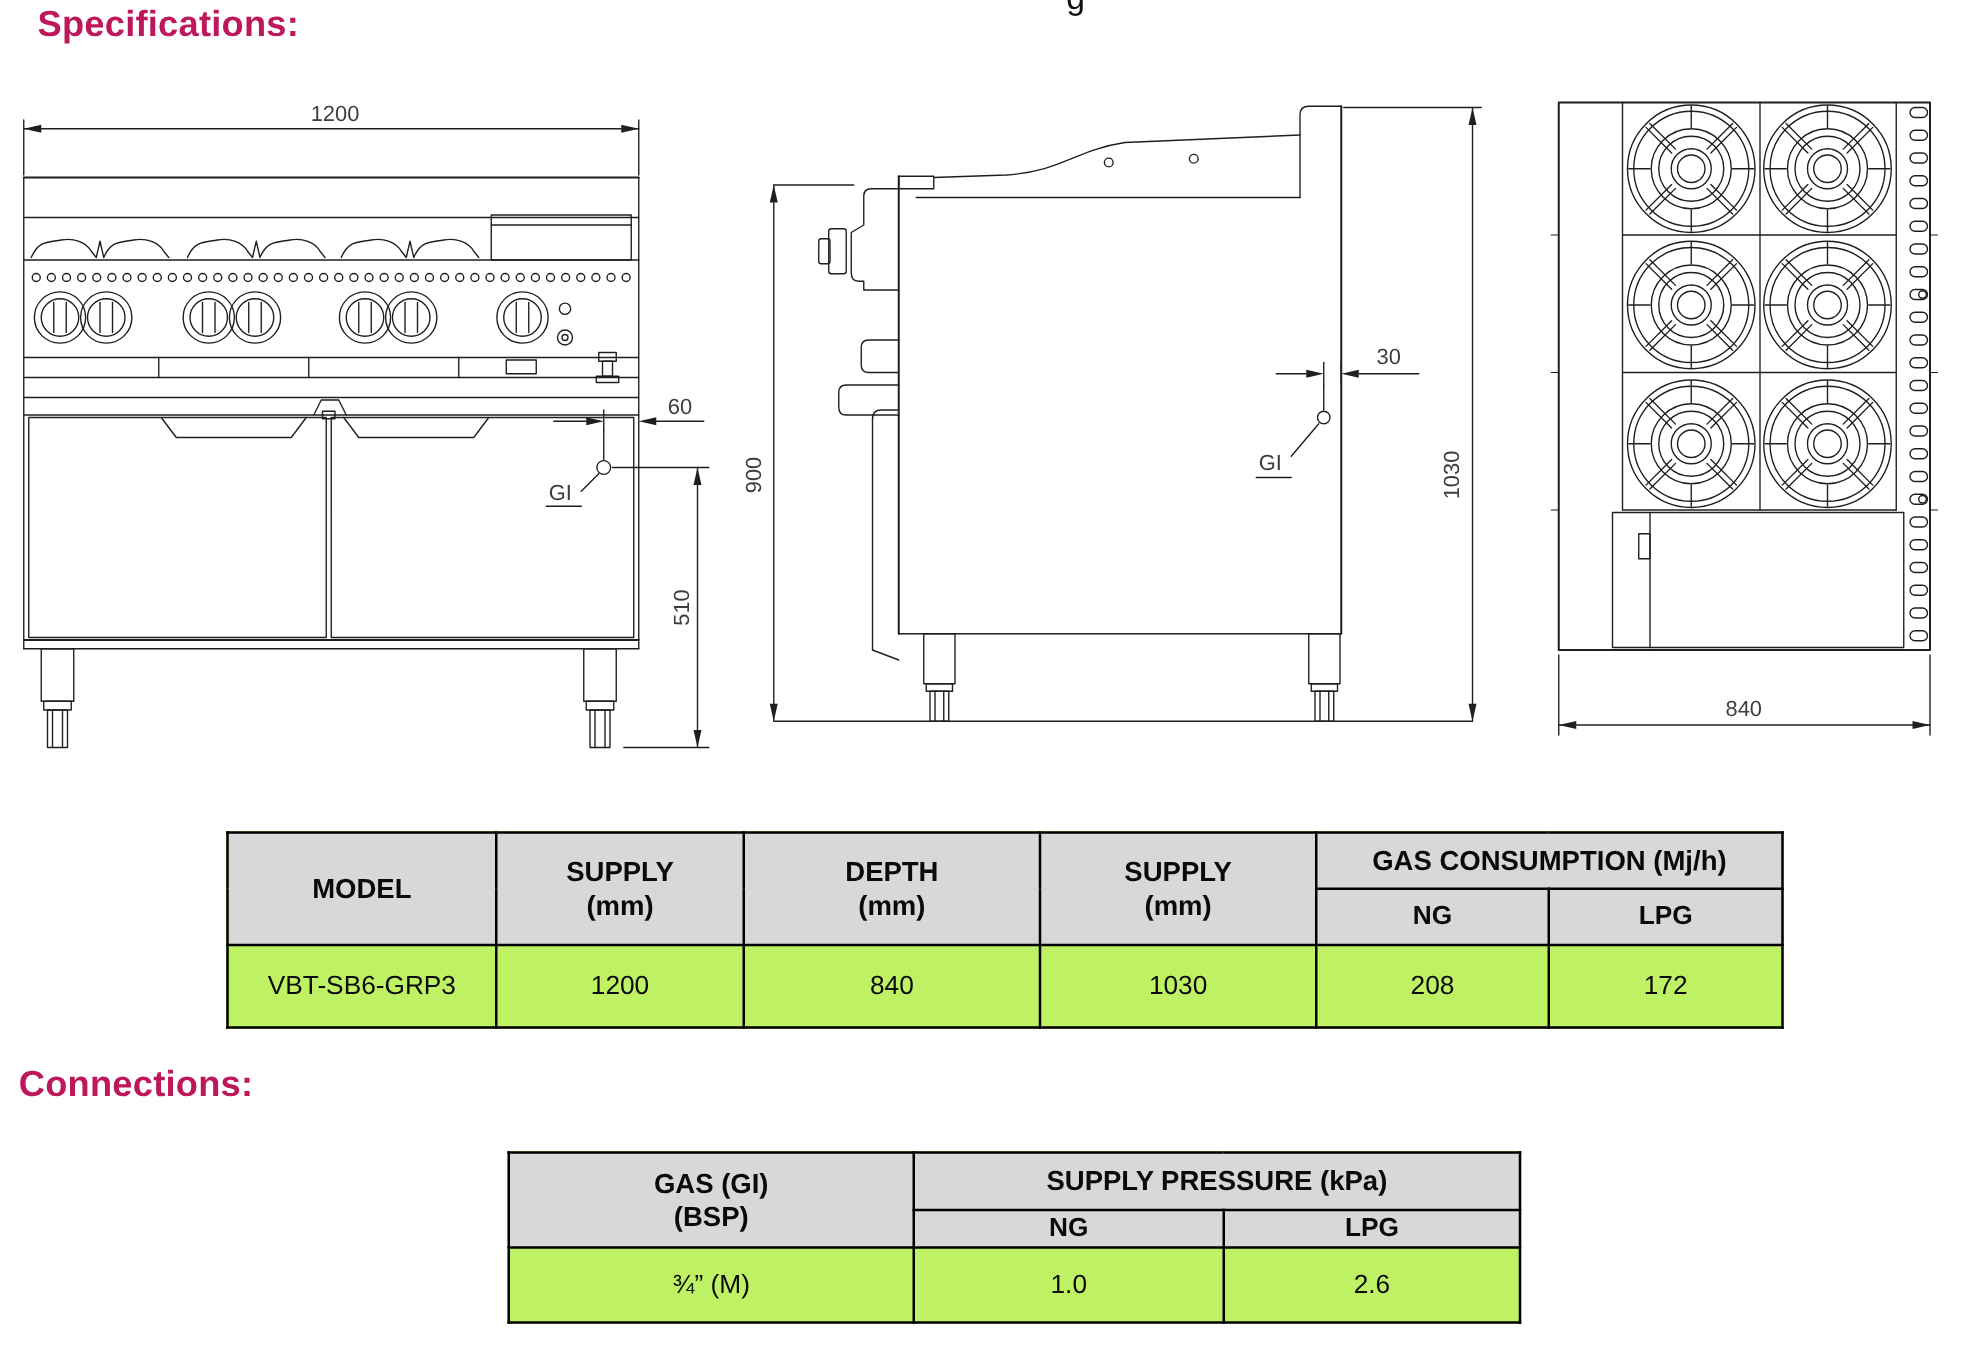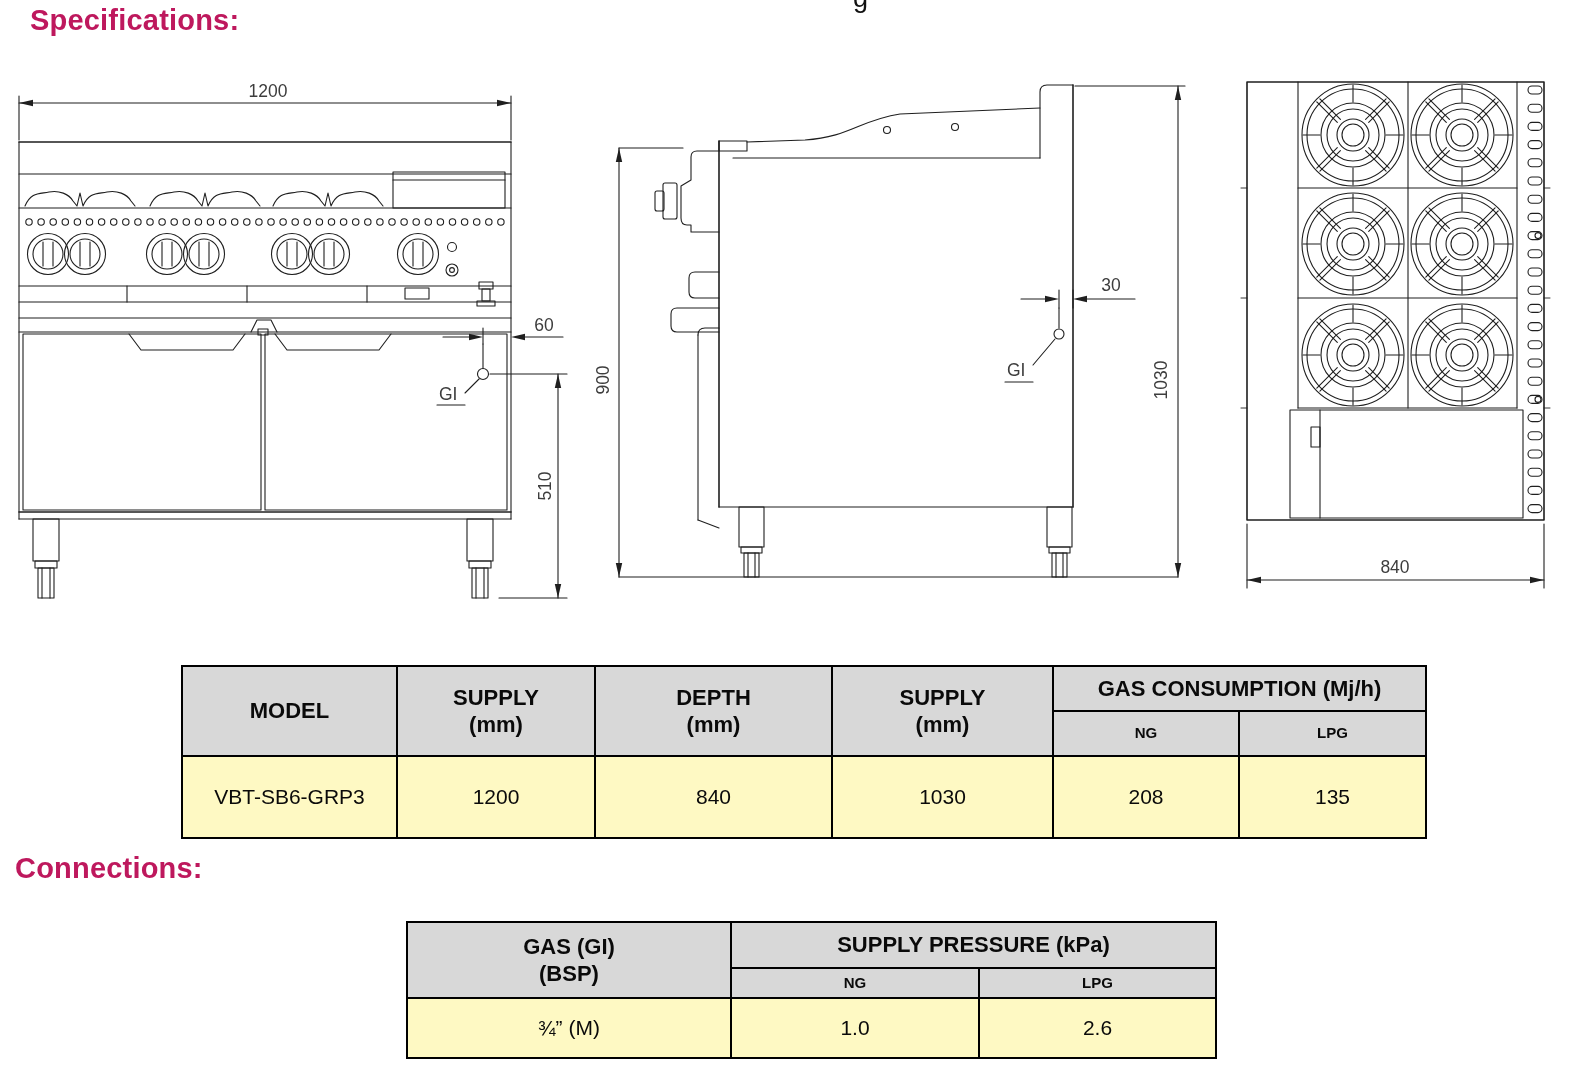--- a/index.html
+++ b/index.html
@@ -7,25 +7,25 @@
         font-family:"Liberation Sans",sans-serif;color:#000;}
   .heading{position:absolute;font-size:29px;font-weight:bold;color:#be185d;letter-spacing:0.2px;}
   .clipped-g{position:absolute;left:853px;top:-17px;font-size:27px;color:#111;}
   
   .draw line,.draw path,.draw rect,.draw circle,.draw polyline{stroke:#1f1f1f;fill:none;stroke-width:1.1;stroke-linecap:round;stroke-linejoin:round;}
   .draw polygon{fill:#1f1f1f;stroke:none;}
   .draw text{fill:#3d3d3d;stroke:none;font-family:"Liberation Sans",sans-serif;font-size:17.5px;}
   .draw .thick{stroke-width:1.6;}
   .draw .thin{stroke-width:0.9;}
   
-  table.spec{position:absolute;border-collapse:collapse;table-layout:fixed;background:#fef9c3;}
+  table.spec{position:absolute;border-collapse:collapse;table-layout:fixed;background:#bef264;}
   table.spec td,table.spec th{border:2px solid #000;text-align:center;vertical-align:middle;padding:0;}
   table.spec th{background:#d8d8d8;font-weight:bold;font-size:22px;line-height:1.25;color:#0a0a0a;}
   table.spec td{font-size:21px;font-weight:normal;color:#0a0a0a;}
-  table.spec .sub{font-size:15px;}
+  table.spec .sub{font-size:21px;}
 </style>
 </head>
 <body>
 
 <div class="page">
 
   <span class="clipped-g">g</span>
 
   <div class="heading" style="left:30px;top:4px;">Specifications:</div>
 
@@ -468,27 +468,27 @@
       <th rowspan="2">
         <span style="display:block">SUPPLY</span>
         <span style="display:block">(mm)</span>
       </th>
       <th colspan="2"><span>GAS CONSUMPTION (Mj/h)</span></th>
     </tr>
     <tr style="height:45px;">
       <th class="sub"><span>NG</span></th>
       <th class="sub"><span>LPG</span></th>
     </tr>
-    <tr style="height:82px;">
+    <tr style="height:66px;">
       <td>VBT-SB6-GRP3</td>
       <td>1200</td>
       <td>840</td>
       <td>1030</td>
       <td>208</td>
-      <td>135</td>
+      <td>172</td>
     </tr>
   </tbody>
     </table>
 
   <div class="heading" style="left:15px;top:852px;">Connections:</div>
 
   <table class="spec" style="left:406px;top:921px;width:809px;">
     <colgroup>
         <col style="width:324px">
         <col style="width:248px">

